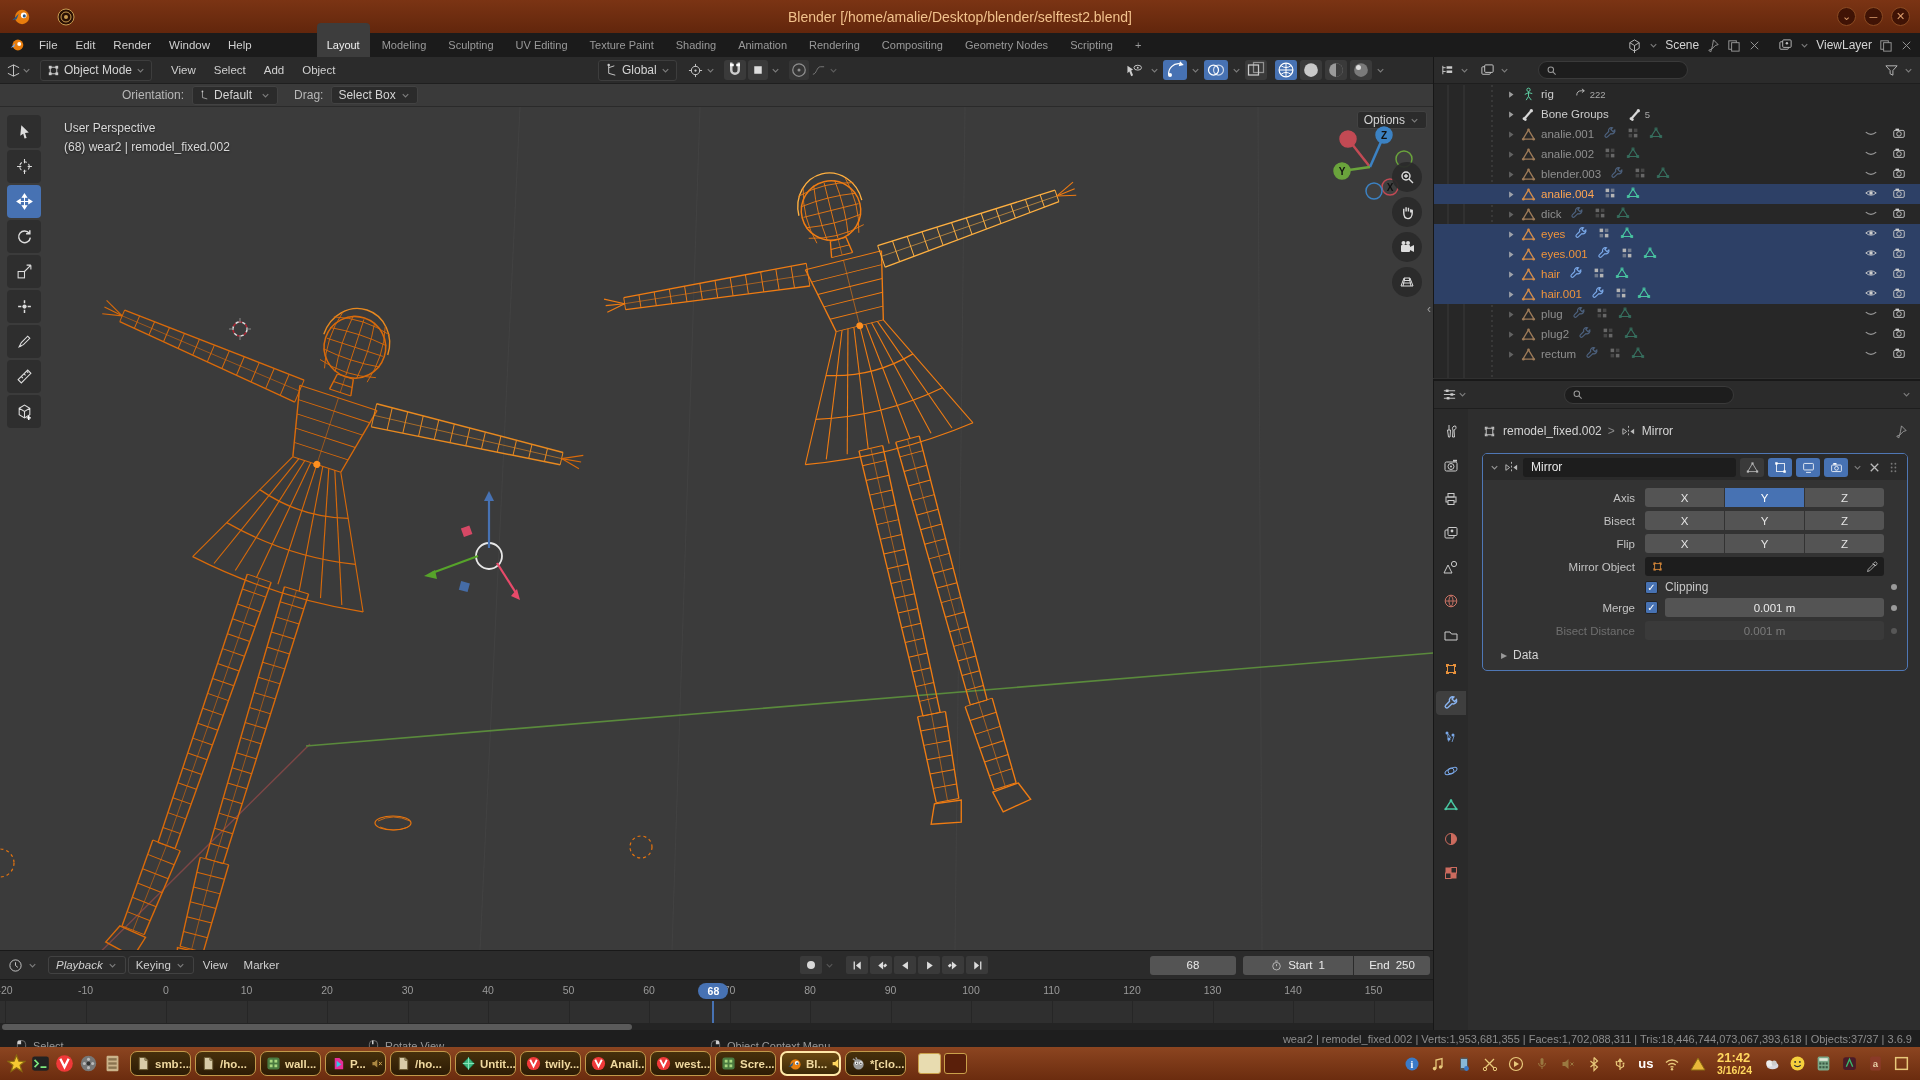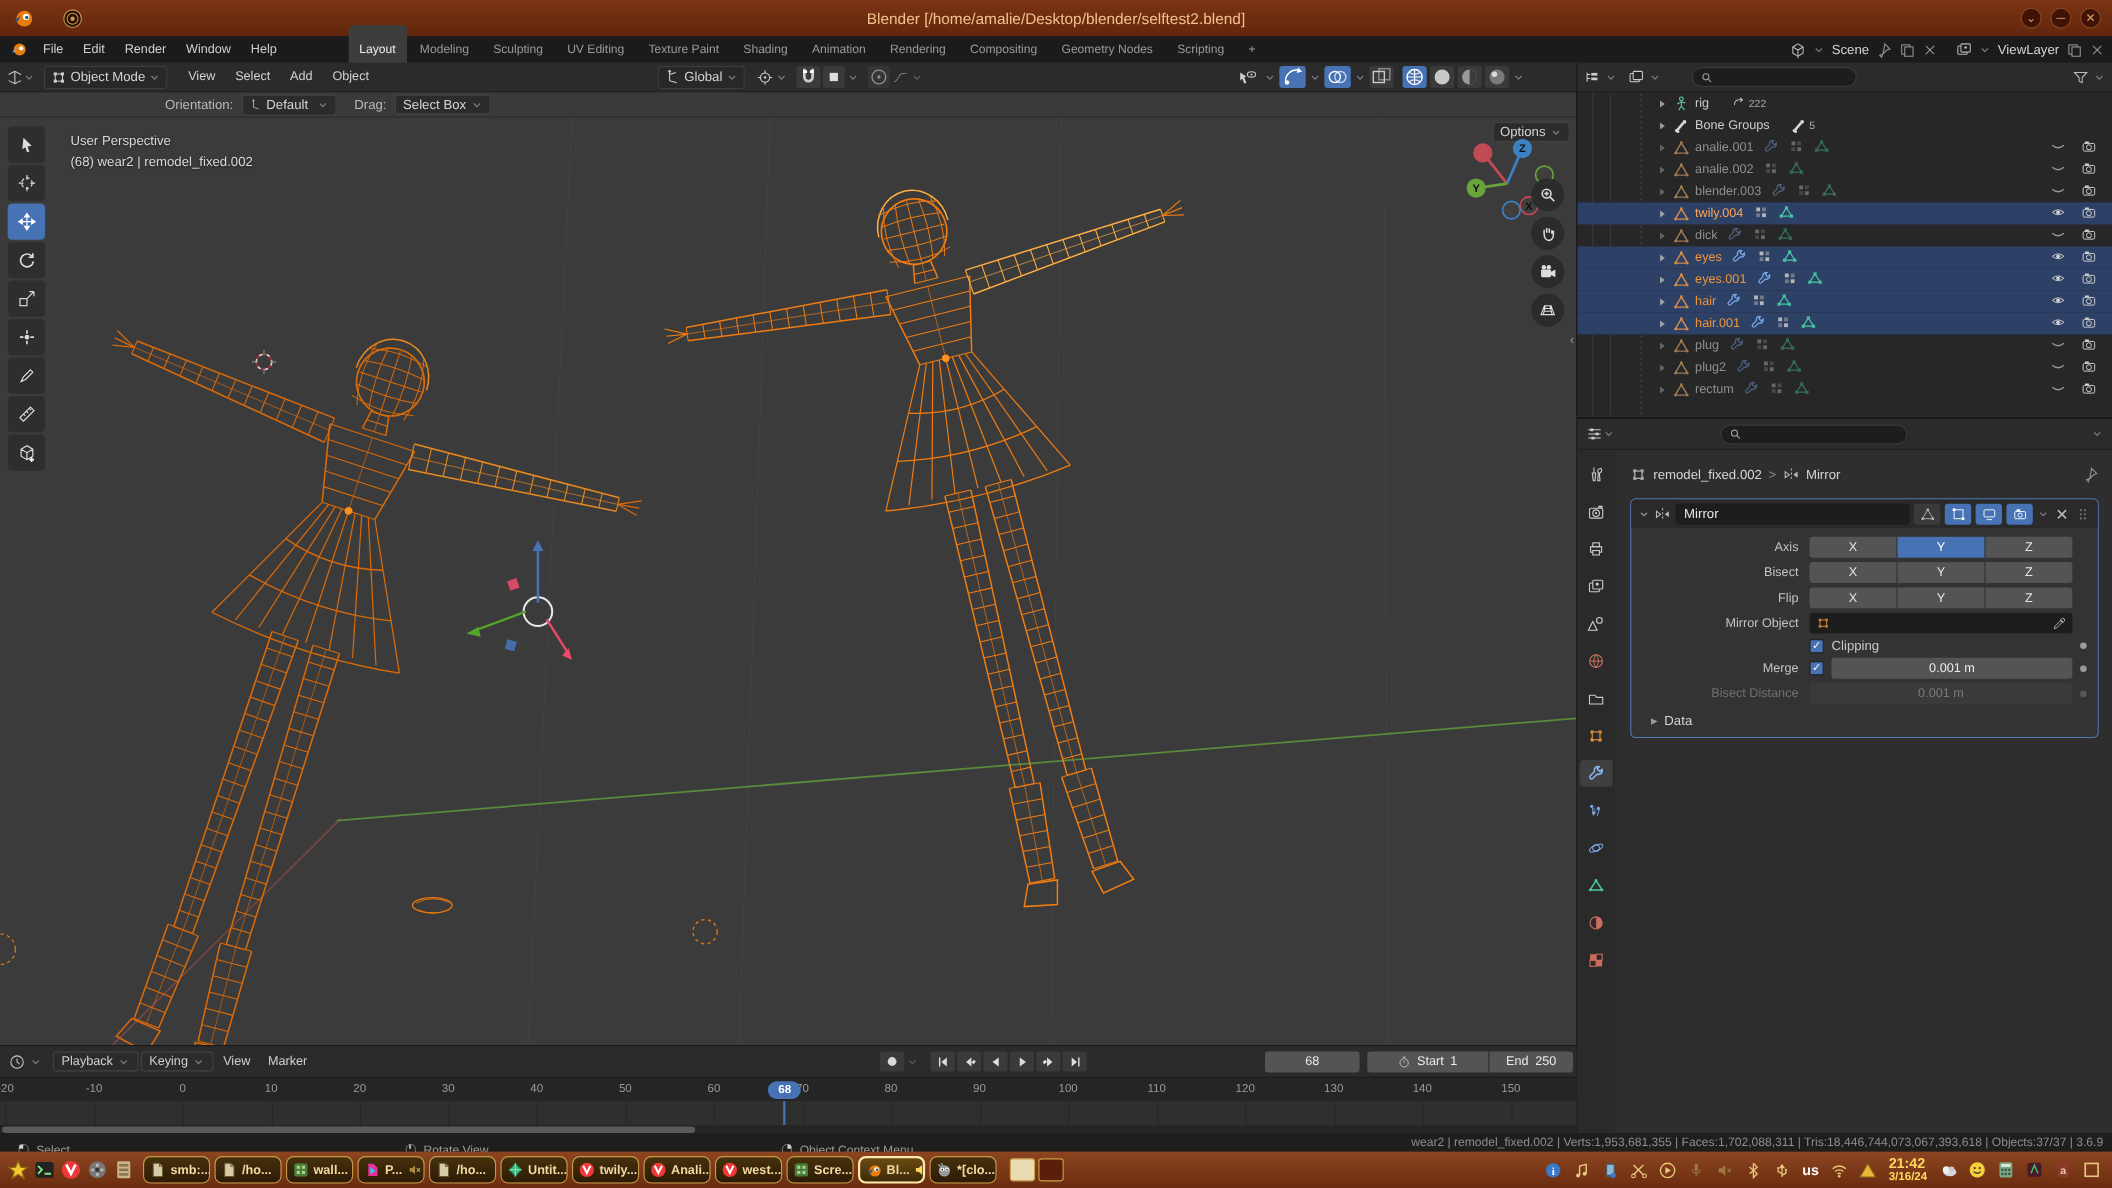--- a/index.html
+++ b/index.html
@@ -25,21 +25,21 @@
   .menu-item { padding:3px 9px; color:#d0d0d0; font-size:11.5px; border-radius:3px; }
   .wtab { padding:16px 10px; color:#9a9a9a; font-size:11px; border-radius:4px; white-space:nowrap; }
   .wtab.active { background:#3d3d3d; color:#efefef; }
 
   
   #vp-header { left:0; top:57px; width:1433px; height:27px; background:#2b2b2b; display:flex; align-items:center; border-bottom:1px solid #1f1f1f; }
   .hbtn { display:flex; align-items:center; gap:3px; padding:2px 5px; border-radius:3px; }
   .boxed { background:#282828; border:1px solid #3d3d3d; }
   .tglblue { background:#4772b3; border-radius:3px; }
   .tgl { background:#3a3a3a; border-radius:3px; }
-  #tool-row { left:0; top:84px; width:1433px; height:23px; background:#3a3a3a; display:flex; align-items:center; border-bottom:1px solid #2a2a2a;padding-left:28px; }
+  #tool-row { left:0; top:84px; width:1433px; height:23px; background:#3a3a3a; display:flex; align-items:center; border-bottom:1px solid #2a2a2a; }
   .drop { background:#2b2b2b; border:1px solid #424242; border-radius:3px; padding:1px 6px; display:flex; gap:4px; align-items:center; }
 
   
   #viewport { left:0; top:107px; width:1433px; height:843px; background:#3b3b3b; overflow:hidden; }
   #vp-overlay { left:64px; top:12px; color:#d8d8d8; font-size:12px; text-shadow:0 1px 2px #0008; line-height:19px; }
   #toolbar { left:7px; top:8px; width:36px; display:flex; flex-direction:column; gap:2px; }
   .tool { width:34px; height:33px; background:#2e2e2e; border-radius:4px; display:flex; align-items:center; justify-content:center; color:#cfcfcf; font-size:15px; }
   .tool.active { background:#4772b3; color:#fff; }
   .navbtn { width:30px; height:30px; border-radius:50%; background:#2a2a2aee; color:#e5e5e5; display:flex; align-items:center; justify-content:center; }
   #options-btn { right:6px; top:4px; }
@@ -1119,21 +1119,21 @@
             </svg>
           </span>
           <span class="ic " style="width:15px;height:15px">
             <svg viewBox="0 0 16 16">
               <path d="M8 3 L14 13 H2 Z" fill="none" stroke="#d18b4a" stroke-width="1.4"></path>
               <circle cx="8" cy="3" r="1.4" fill="#d18b4a"></circle>
               <circle cx="2.5" cy="13" r="1.4" fill="#d18b4a"></circle>
               <circle cx="13.5" cy="13" r="1.4" fill="#d18b4a"></circle>
             </svg>
           </span>
-          <span class="lbl" style="color:#ffa552">twily.004</span>
+          <span class="lbl" style="color:#ffa552">analie.004</span>
           <span style="margin-left:4px;"><span class="ic " style="width:14px;height:14px">
               <svg viewBox="0 0 16 16">
                 <g fill="#b5b5b5">
                   <rect x="3" y="3" width="4" height="4"></rect>
                   <rect x="9" y="3" width="4" height="4" opacity=".5"></rect>
                   <rect x="3" y="9" width="4" height="4" opacity=".5"></rect>
                   <rect x="9" y="9" width="4" height="4"></rect>
                 </g>
               </svg>
             </span></span>
@@ -1922,21 +1922,21 @@
             <circle cx="8" cy="8" r="6" fill="none" stroke="#ccc"></circle>
             <path d="M8 4.5 V8 l2.5 2" stroke="#ccc" fill="none"></path>
           </svg>
         </span>
       <span class="ic caret">
           <svg viewBox="0 0 16 16">
             <path d="M4 6l4 4 4-4" stroke="#999" fill="none" stroke-width="1.6"></path>
           </svg>
         </span>
       <div id="tl-menus" class="row" style="gap:2px;margin-left:6px">
-          <div class="menu-item drop" style="padding: 2px 7px;">
+          <div class="menu-item drop" style="padding: 2px 7px; font-style: italic;">
             <span>Playback</span>
             <span class="ic caret">
               <svg viewBox="0 0 16 16">
                 <path d="M4 6l4 4 4-4" stroke="#999" fill="none" stroke-width="1.6"></path>
               </svg>
             </span>
           </div>
           <div class="menu-item drop" style="padding: 2px 7px;">
             <span>Keying</span>
             <span class="ic caret">

